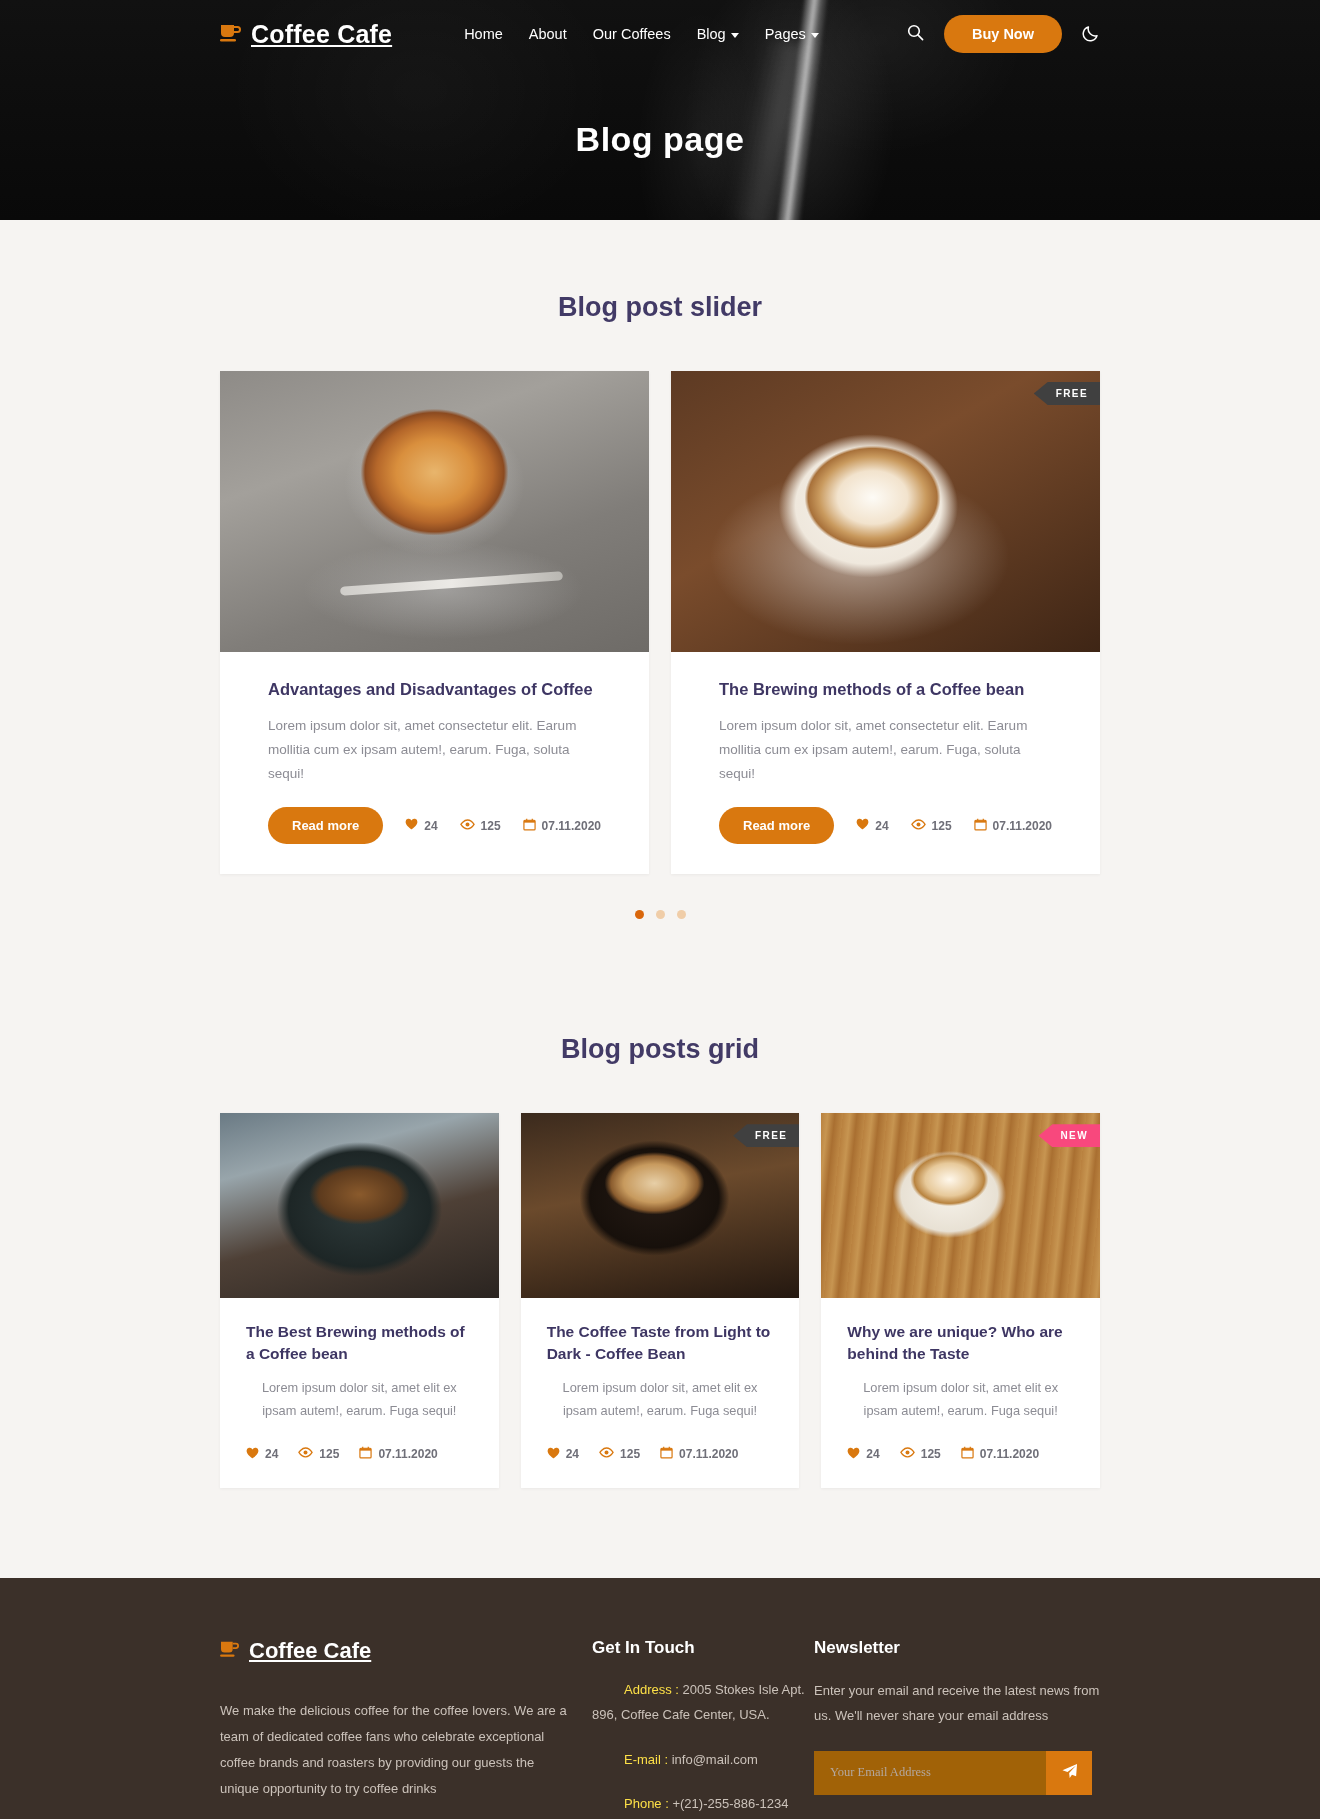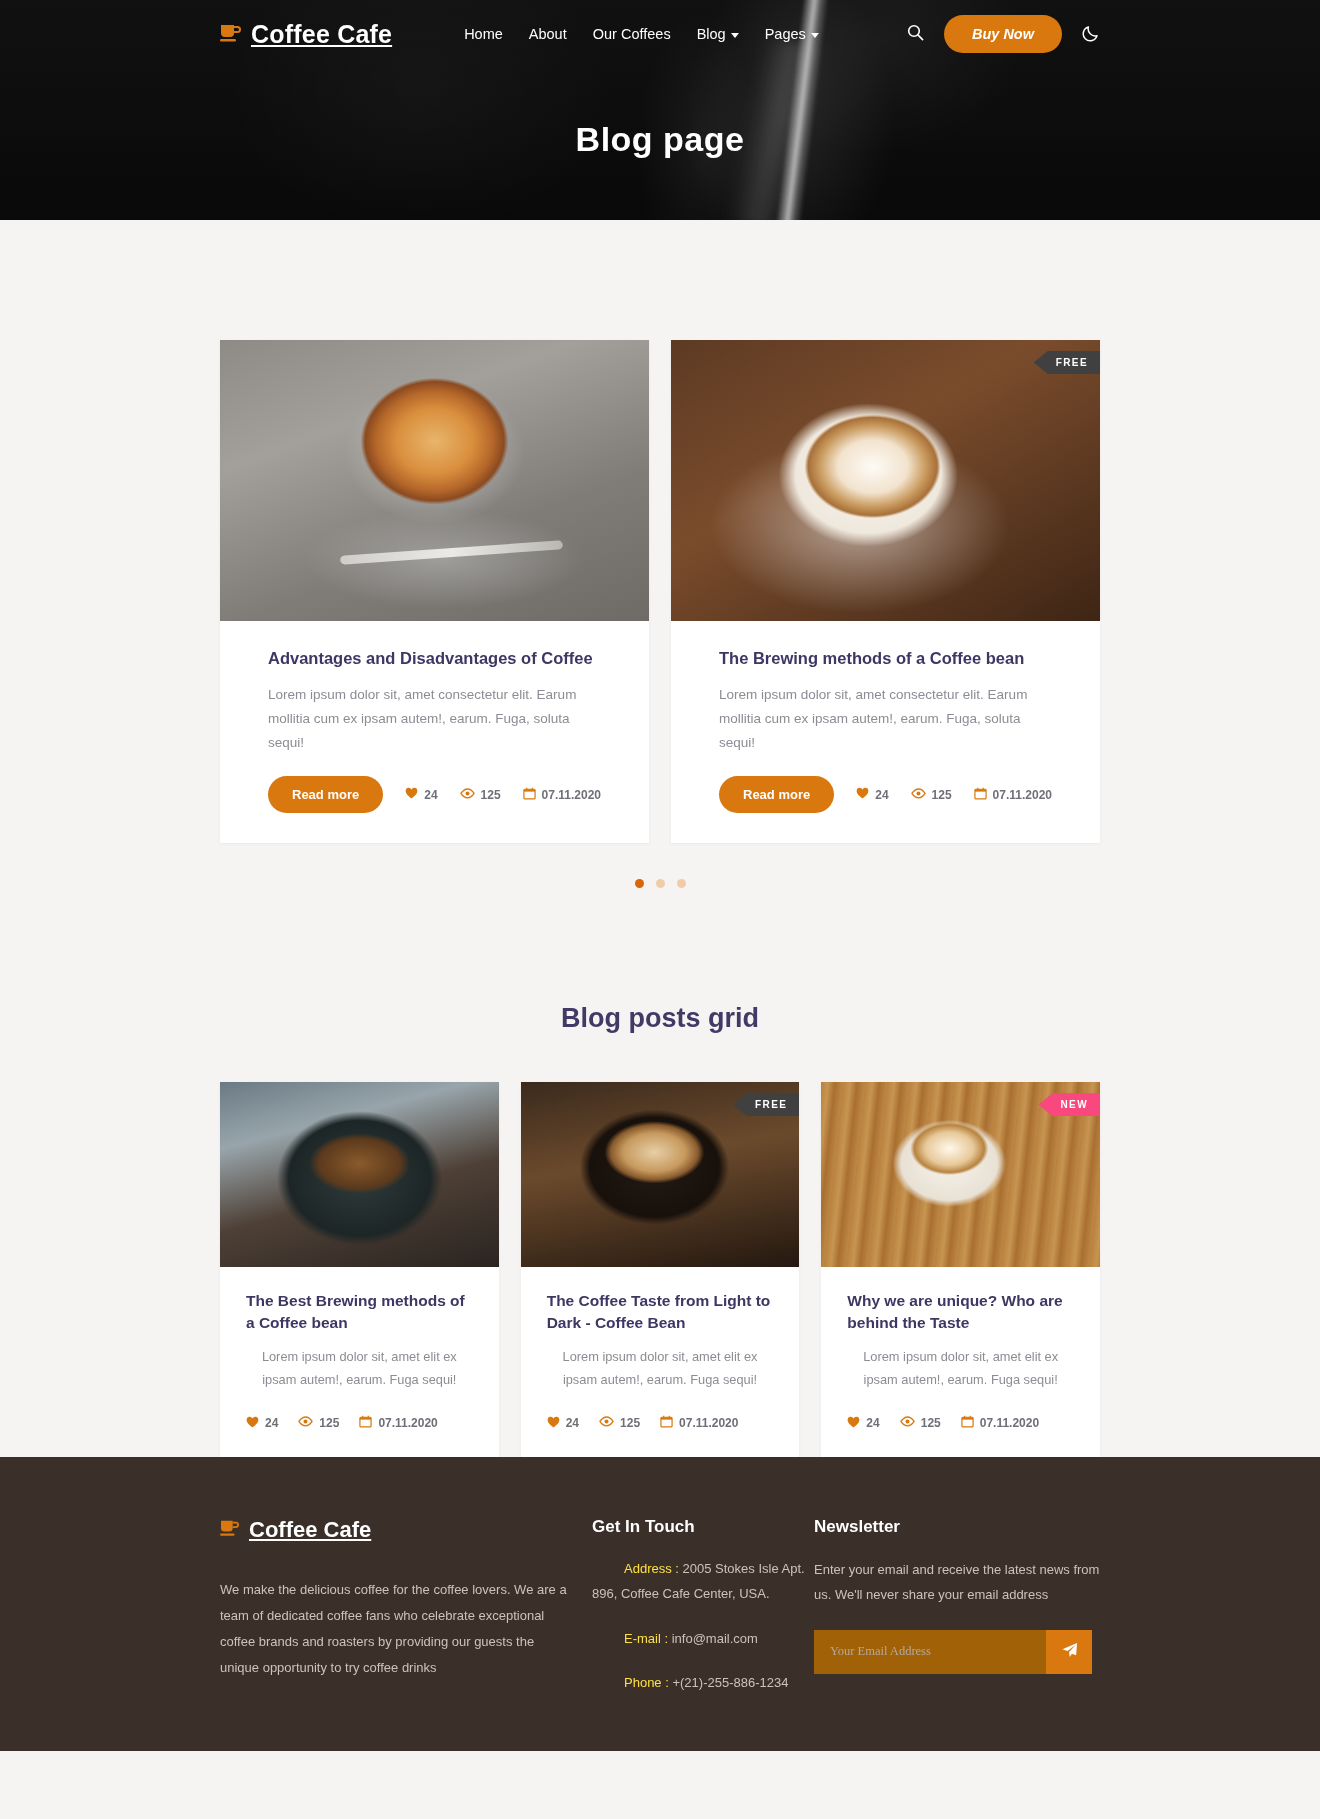--- a/index.html
+++ b/index.html
@@ -101,21 +101,20 @@
   .buy-now {
     background: #d9780f;
     color: #fff;
     border: none;
     border-radius: 30px;
     padding: 11px 28px;
     font-size: 14.5px;
     font-weight: bold;
     cursor: pointer;
     font-family: "Liberation Sans", sans-serif;
-    font-style: italic;
   }
 
   .hero-title {
     position: relative;
     z-index: 5;
     text-align: center;
     color: #ffffff;
     font-size: 34px;
     font-weight: bold;
     letter-spacing: .5px;
@@ -266,21 +265,21 @@
   .dots {
     display: flex;
     justify-content: center;
     gap: 12px;
     margin-top: 36px;
   }
   .dot { width: 9px; height: 9px; border-radius: 50%; background: #f0cda8; cursor: pointer; }
   .dot.active { background: #d9660b; }
 
   
-  .grid-section { padding-top: 115px; }
+  .grid-section { padding-top: 115px; padding-bottom: 90px; }
   .grid-row {
     display: flex;
     gap: 22px;
     margin-top: 48px;
   }
   .grid-card .card-img { height: 185px; }
   .grid-card .card-body { padding: 23px 26px 26px; }
   .grid-card .card-title { font-size: 15.5px; }
   .grid-card .card-text { font-size: 12.8px; margin-top: 12px; text-align: center; }
 
@@ -411,20 +410,21 @@
         </span>
       </button>
     </div>
   </nav>
 
   <h1 class="hero-title">Blog page</h1>
 </header>
 
 <section class="slider-section">
   <div class="wrap">
+    <h2 class="section-title">Blog post slider</h2>
 
     <div class="slider-row">
 
       <article class="card">
         <div class="card-img">
           <div class="photo-espresso"></div>
         </div>
         <div class="card-body">
           <h3 class="card-title">Advantages and Disadvantages of Coffee</h3>
           <p class="card-text">Lorem ipsum dolor sit, amet consectetur elit. Earum mollitia cum ex ipsam autem!, earum. Fuga, soluta sequi!</p>

